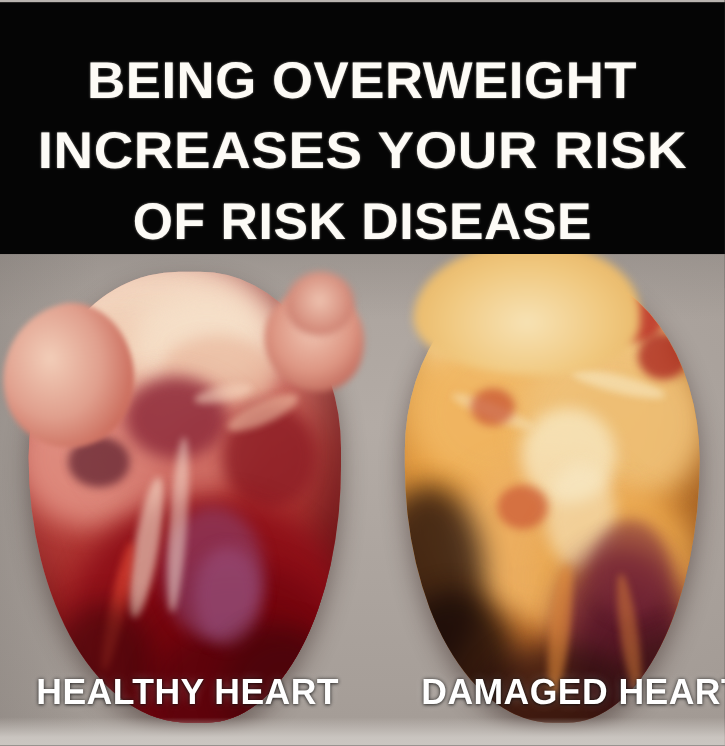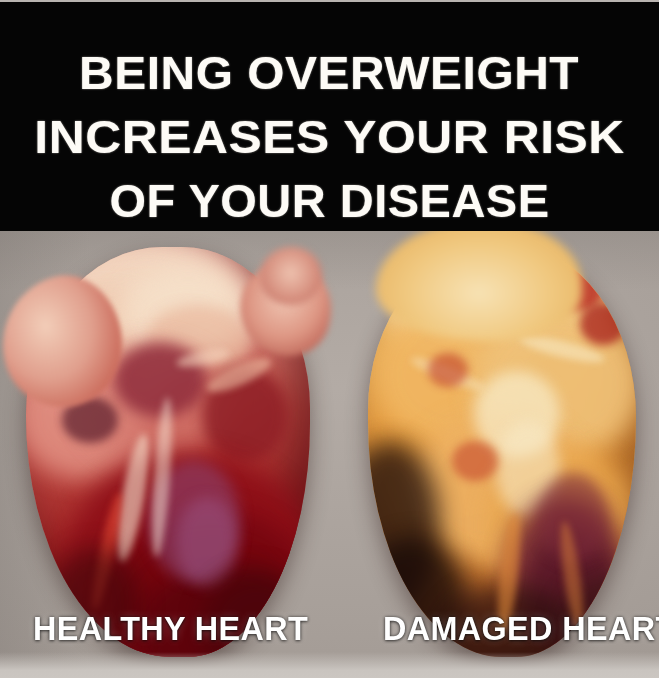--- a/index.html
+++ b/index.html
@@ -219,21 +219,21 @@
   }
 </style>
 </head>
 <body>
 
 <div id="poster">
 
   <div id="headline-band">
     <div class="headline-line" id="headline-1">BEING OVERWEIGHT</div>
     <div class="headline-line" id="headline-2">INCREASES YOUR RISK</div>
-    <div class="headline-line" id="headline-3">OF YOUR DISEASE</div>
+    <div class="headline-line" id="headline-3">OF RISK DISEASE</div>
   </div>
 
   <div id="photo-area">
 
     <div id="photo-top-shade"></div>
     <div id="photo-left-shade"></div>
 
     <div class="specimen" id="healthy-heart">
       <div id="healthy-silhouette">
 

